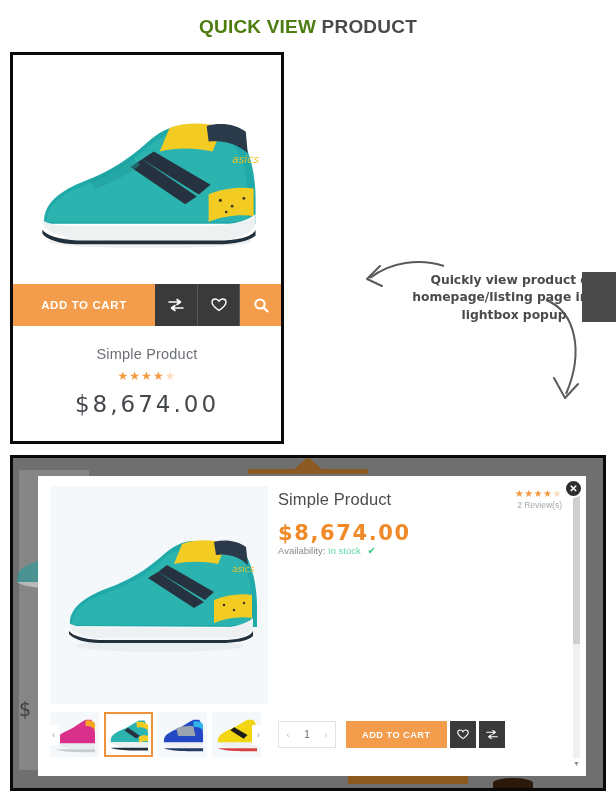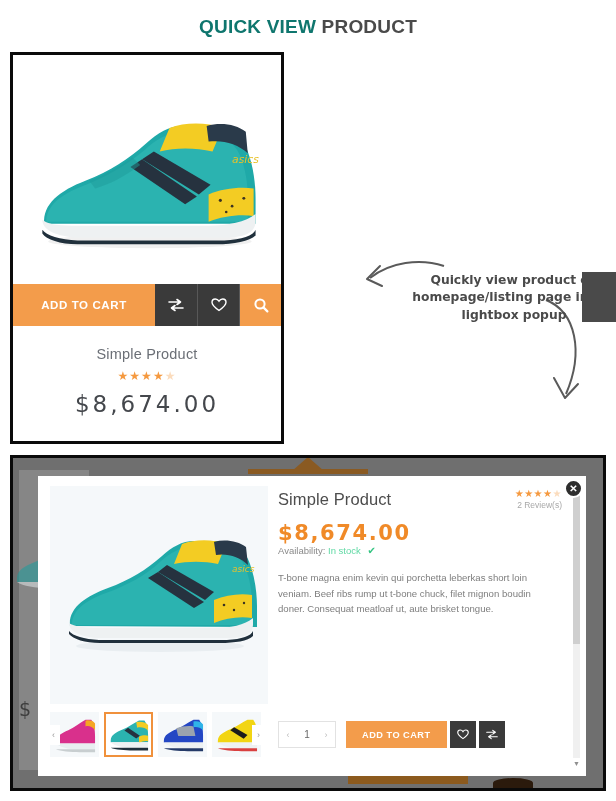--- a/index.html
+++ b/index.html
@@ -12,21 +12,21 @@
 
   .page { position: relative; width: 616px; height: 801px; background: #fff; }
 
   
   .heading {
     position: absolute; left: 0; top: 16px; width: 616px;
     text-align: center;
     font-size: 19px; font-weight: bold; letter-spacing: 0.2px;
     white-space: nowrap;
   }
-  .heading .hl { color: #0f766e; }
+  .heading .hl { color: #4d7c0f; }
   .heading .hd { color: #4a4a4a; }
 
   
   .product-card {
     position: absolute; left: 10px; top: 52px;
     width: 274px; height: 392px;
     background: #ffffff;
     border: 3px solid #0a0a0a;
   }
   .pc-image {
@@ -445,21 +445,20 @@
 
         <div class="lb-title">Simple Product</div>
         <div class="lb-price">$8,674.00</div>
 
         <div class="lb-avail">
           <span>Availability:</span>
           <span class="stock">In stock</span>
           <span class="check">✔</span>
         </div>
 
-        <div class="lb-desc">T-bone magna enim kevin qui porchetta leberkas short loin veniam. Beef ribs rump ut t-bone chuck, filet mignon boudin doner. Consequat meatloaf ut, aute brisket tongue.</div>
 
         <div class="lb-buyrow">
           <div class="qty">
             <button class="qty-btn">‹</button>
             <input class="qty-val" value="1" style="">
             <button class="qty-btn">›</button>
           </div>
           <button class="lb-addcart">ADD TO CART</button>
           <button class="lb-iconbtn">
             <svg width="12" height="11" viewBox="0 0 16 14">

